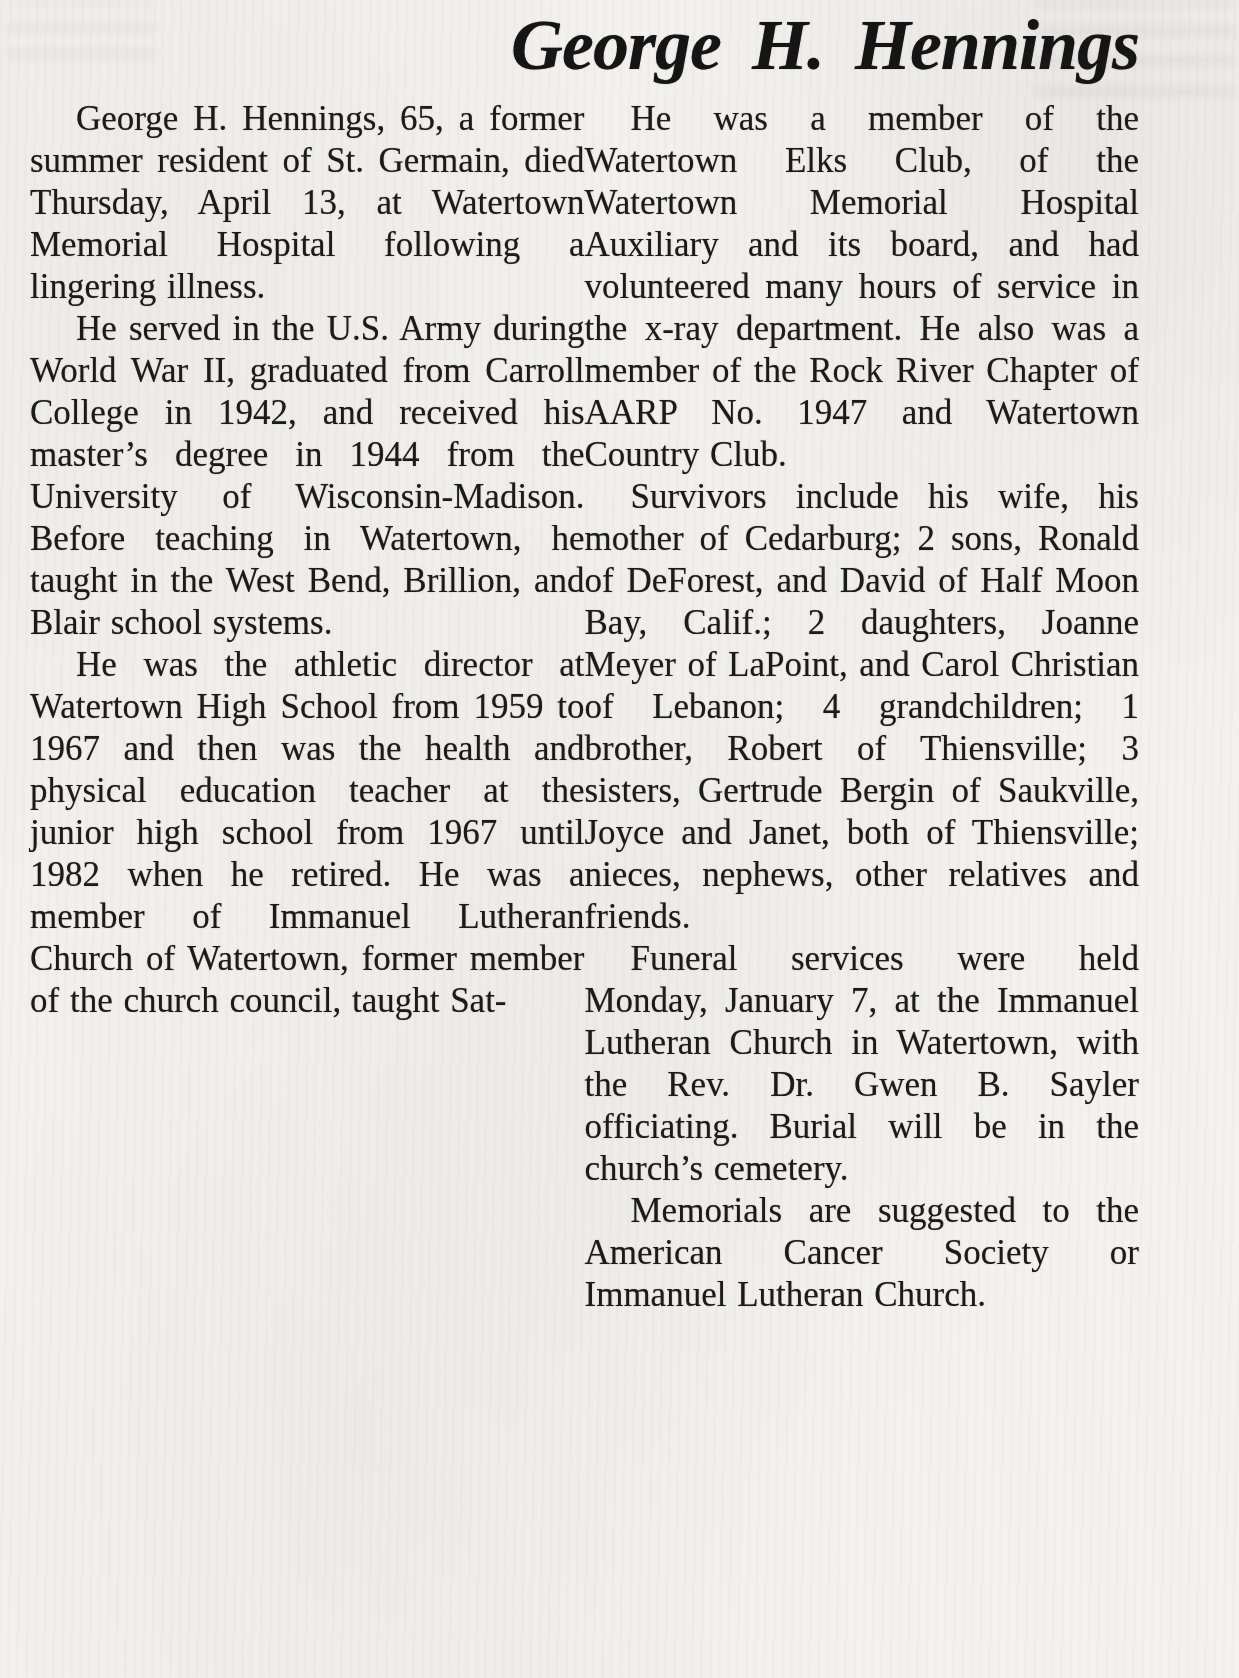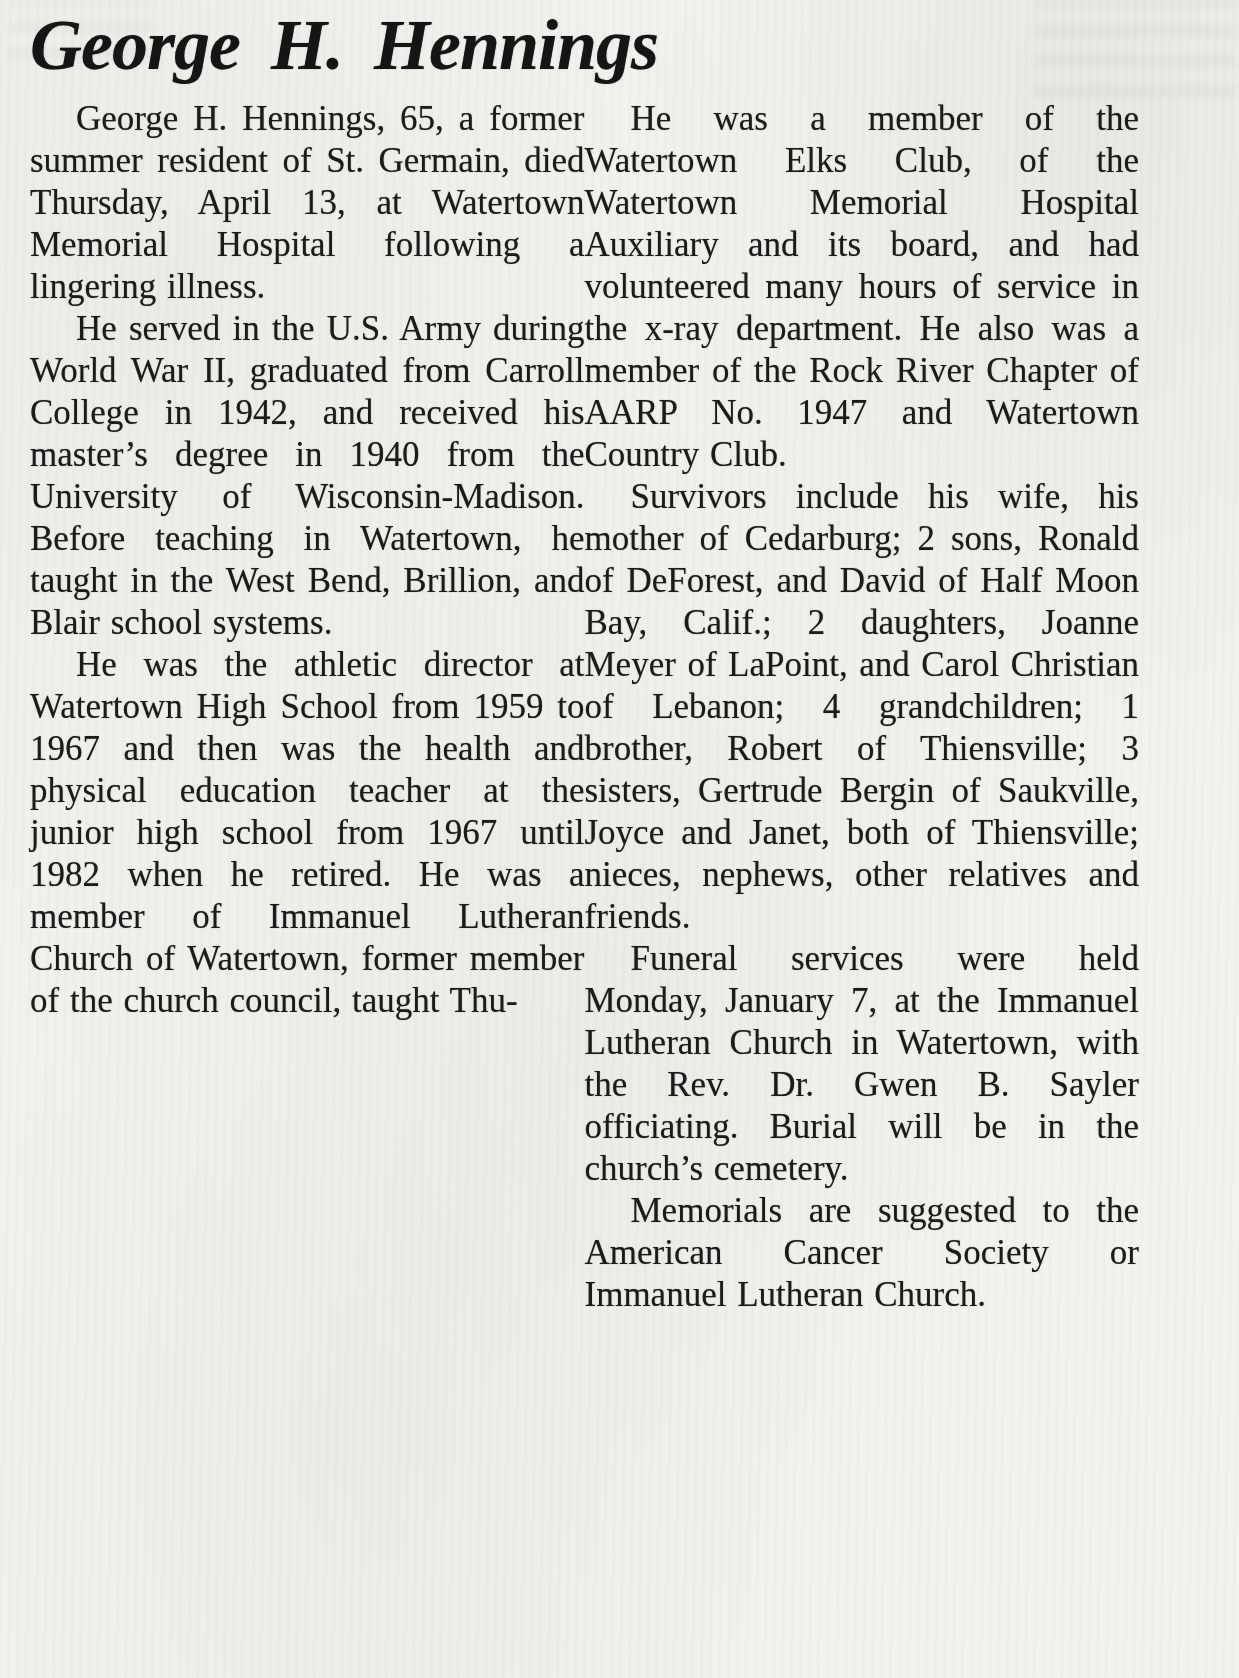--- a/index.html
+++ b/index.html
@@ -39,21 +39,21 @@
     background: repeating-linear-gradient(0deg, rgba(80,80,80,0.5) 0 10px, transparent 10px 30px);
   }
   .headline {
     margin: 2px 0 14px 0;
     font-family: "Liberation Serif", serif;
     font-style: italic;
     font-weight: 700;
     font-size: 72px;
     line-height: 1.05;
     letter-spacing: -1px;
-    text-align: left;
+    text-align: right;
     color: #151515;
     text-shadow: 0 0 1px rgba(20,20,20,0.55);
     word-spacing: 14px;
   }
   .columns {
     display: flex;
   }
   .col {
     flex: 1 1 0;
     min-width: 0;
@@ -78,22 +78,22 @@
 
   <div class="artifact artifact-tl"></div>
   <div class="artifact artifact-tr"></div>
 
   <h1 class="headline">George H. Hennings</h1>
 
   <div class="columns">
 
     <div class="col">
       <p class="para indent">George H. Hennings, 65, a former summer resident of St. Germain, died Thursday, April 13, at Watertown Memorial Hospital following a lingering illness.</p>
-      <p class="para indent">He served in the U.S. Army during World War II, graduated from Carroll College in 1942, and received his master’s degree in 1940 from the University of Wisconsin-Madison. Before teaching in Watertown, he taught in the West Bend, Brillion, and Blair school systems.</p>
-      <p class="para indent">He was the athletic director at Watertown High School from 1959 to 1967 and then was the health and physical education teacher at the junior high school from 1967 until 1982 when he retired. He was a member of Immanuel Lutheran Church of Watertown, former member of the church council, taught Thu-</p>
+      <p class="para indent">He served in the U.S. Army during World War II, graduated from Carroll College in 1942, and received his master’s degree in 1944 from the University of Wisconsin-Madison. Before teaching in Watertown, he taught in the West Bend, Brillion, and Blair school systems.</p>
+      <p class="para indent">He was the athletic director at Watertown High School from 1959 to 1967 and then was the health and physical education teacher at the junior high school from 1967 until 1982 when he retired. He was a member of Immanuel Lutheran Church of Watertown, former member of the church council, taught Sat-</p>
     </div>
 
     <div class="col">
       <p class="para indent">He was a member of the Watertown Elks Club, of the Watertown Memorial Hospital Auxiliary and its board, and had volunteered many hours of service in the x-ray department. He also was a member of the Rock River Chapter of AARP No. 1947 and Watertown Country Club.</p>
       <p class="para indent">Survivors include his wife, his mother of Cedarburg; 2 sons, Ronald of DeForest, and David of Half Moon Bay, Calif.; 2 daughters, Joanne Meyer of LaPoint, and Carol Christian of Lebanon; 4 grandchildren; 1 brother, Robert of Thiensville; 3 sisters, Gertrude Bergin of Saukville, Joyce and Janet, both of Thiensville; nieces, nephews, other relatives and friends.</p>
       <p class="para indent">Funeral services were held Monday, January 7, at the Immanuel Lutheran Church in Watertown, with the Rev. Dr. Gwen B. Sayler officiating. Burial will be in the church’s cemetery.</p>
       <p class="para indent">Memorials are suggested to the American Cancer Society or Immanuel Lutheran Church.</p>
     </div>
 
   </div>

